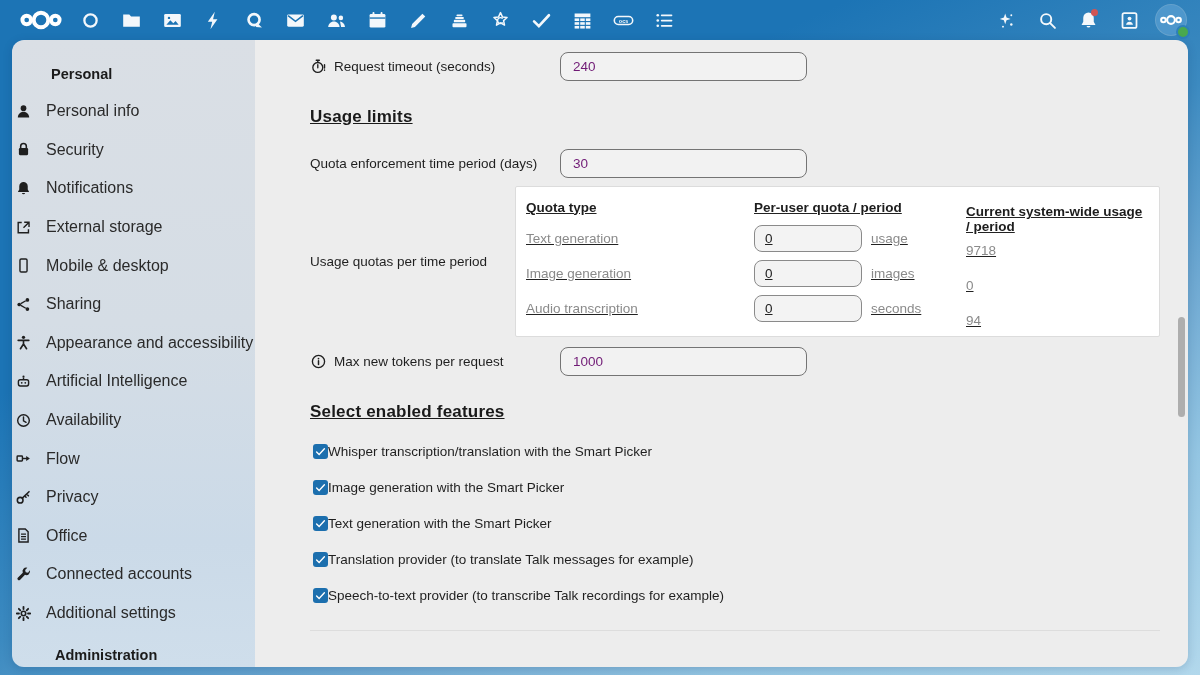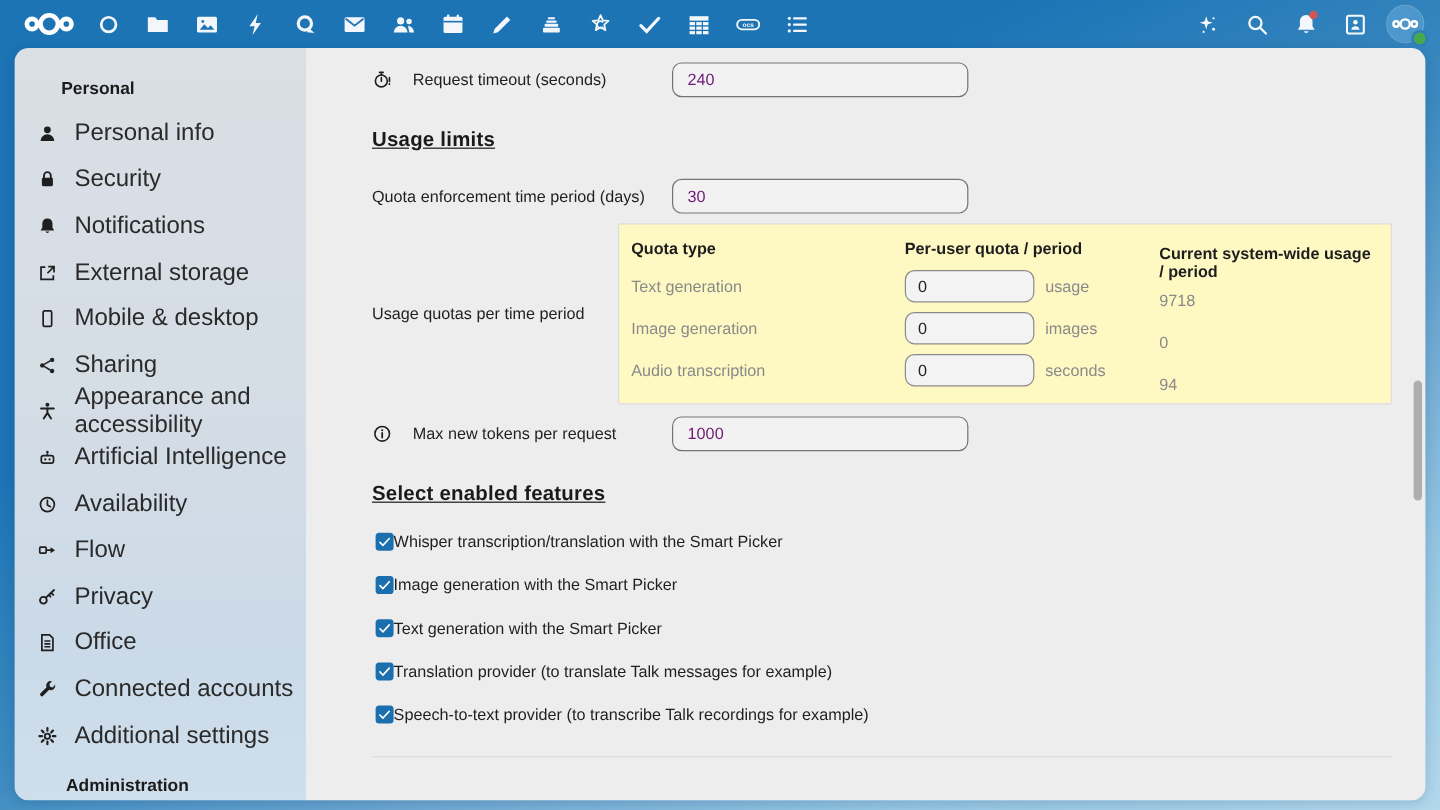--- a/index.html
+++ b/index.html
@@ -45,50 +45,51 @@
     box-shadow:0 2px 10px rgba(0,40,90,.18);
   }
   .sidebar {
     width:243px; flex:none; position:relative; overflow:hidden;
     background:linear-gradient(180deg,#dadfe5 0%,#d5dde5 45%,#cbdae8 80%,#cfdeeb 100%);
     padding-top:14px;
   }
   .side-heading { font-size:14.5px; font-weight:bold; color:#1b1b1b; padding:12px 0 10px 39px; }
   .side-heading.admin { position:absolute; bottom:-6px; left:0; right:0;padding-left:43px; }
   .nav-item {
-    display:flex; align-items:center; height:38.6px; padding-left:19px; cursor:pointer;
-    color:#2a2a2a; font-size:20px;
+    display:flex; align-items:center; height:38.6px; padding-left:3px; cursor:pointer;
+    color:#2a2a2a; font-size:16px;
   }
   .nav-item .nicon { width:17px; height:17px; margin-right:14px; color:#1f1f1f; flex:none; }
   .nav-item .nicon svg { width:17px; height:17px; }
 
   .content {
     flex:1; background:#ededed; position:relative; overflow:hidden;
     padding:12px 28px 0 55px; font-size:13.5px;
   }
   .form-row { display:flex; align-items:center; margin-bottom:8px; }
-  .form-label { width:250px; flex:none; display:flex; align-items:center; gap:17px; color:#1f1f1f; }
+  .form-label { width:250px; flex:none; display:flex; align-items:center; gap:7px; color:#1f1f1f; }
   .form-label .licon { width:17px; height:17px; color:#1f1f1f; }
   .form-label .licon svg { width:17px; height:17px; }
   .txt-input {
     width:247px; height:29px; border:1.5px solid #747474; border-radius:8px;
     background:#f2f2f2; padding:0 12px; font-size:13.5px; color:#701a75;
     font-family:inherit; outline:none;
   }
   .section-heading {
     font-size:17px; font-weight:bold; text-decoration:underline; color:#1a1a1a;
     margin:26px 0 22px 0; letter-spacing:.2px;
   }
 
   
   .quota-row { display:flex; align-items:center; margin:4px 0 8px 0; }
   .quota-row .form-label { width:205px; }
   .quota-table {
-    flex:1; margin-right:0; background:#fef9c3; border:1px solid #dcdcdc; border-radius:2px;
+    flex:1; margin-right:0; background:#ffffff; border:1px solid #dcdcdc; border-radius:2px;
     padding:6px 0 10px 0;
+    text-decoration:underline;
   }
   .qt-head, .qt-row { display:flex; align-items:center; padding:0 10px; }
   .qt-head { height:28px; font-weight:bold; color:#1d1d1d; }
   .qt-row { height:35px; color:#8a8a8a; }
   .qt-c1 { width:188px; flex:none; }
   .qt-c2 { width:212px; flex:none; display:flex; align-items:center; gap:9px;margin-left:40px; }
   .qt-c3 { flex:1;margin-top:24px; }
   .qt-input {
     width:108px; height:27px; border:1.5px solid #8a8a8a; border-radius:8px;
     background:#f3f3f3; padding:0 10px; font-size:13.5px; color:#222; font-family:inherit; outline:none;

